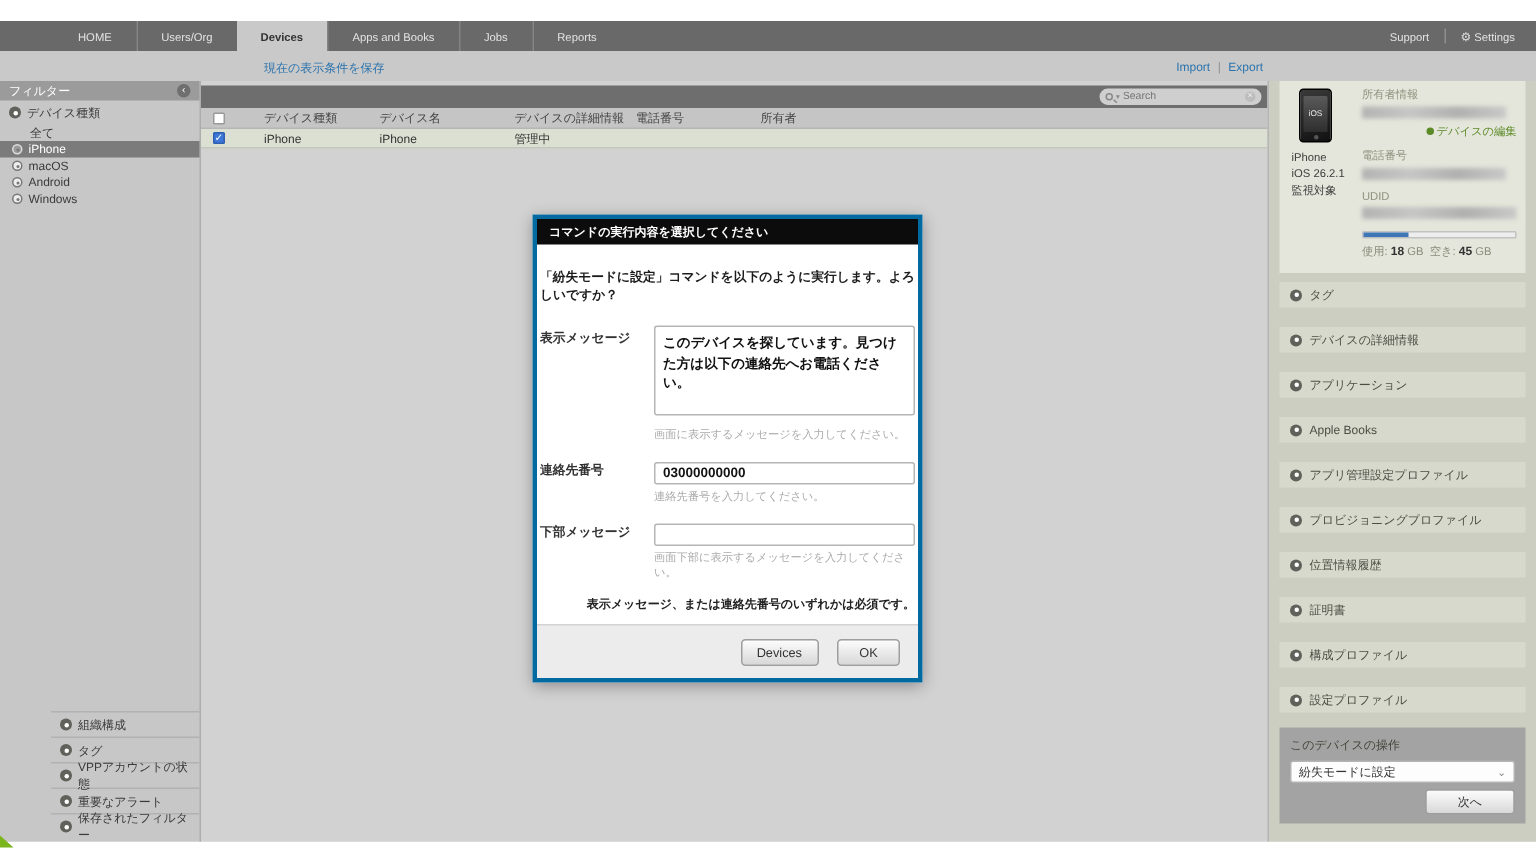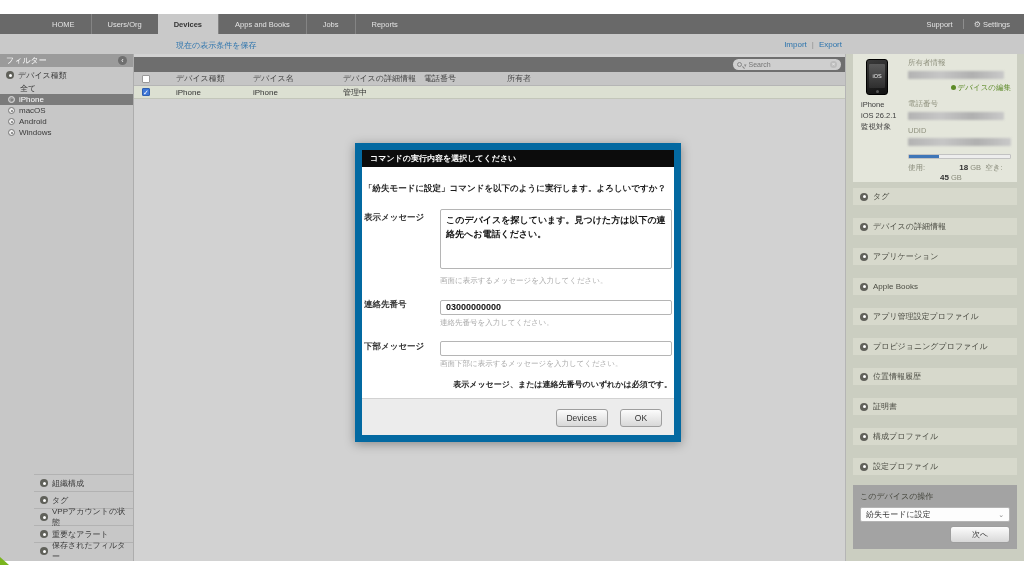--- a/index.html
+++ b/index.html
@@ -64,31 +64,31 @@
   .phone-home { position:absolute; left:50%; bottom:1.5px; width:3px; height:3px; margin-left:-1.5px; border-radius:50%; background:#555; }
   .dev-id { position:absolute; left:8px; top:46px; color:#3c3c3c; line-height:1.45; font-size:7.5px; }
   .dev-info { position:absolute; left:55px; top:4px; width:103px; }
   .fld-label { color:#90927f; font-size:7.5px; margin-top:6px; }
   .edit-link { color:#5c8a27; font-size:7.5px; text-align:right; margin-top:4px; cursor:pointer; }
   .edit-dot { display:inline-block; width:5px; height:5px; border-radius:50%; background:#5c8a27; margin-right:2px; }
   .blur-wide { width:96px; height:8px; margin-top:3px; }
   .storage-bar { margin-top:8px; width:103px; height:5px; background:#ededed; border:1px solid #c2c2c2; border-radius:1px; }
   .storage-fill { height:100%; background:#3f76b8; }
   .storage-txt { margin-top:4px; color:#8a8c7c; font-size:7.5px; }
-  .storage-txt b { color:#333; font-size:8px;margin-left:32px; }
+  .storage-txt b { color:#333; font-size:8px; }
   .acc-item { position:absolute; left:7px; width:164px; height:17px; background:#d7d9cc; display:flex; align-items:center; gap:5px; padding:0 7px; color:#4c4d44; cursor:pointer; }
   .ops-panel { position:absolute; left:7px; top:431px; width:164px; height:64px; background:#a3a3a3; padding:6px 7px; }
   .ops-title { color:#44453c; }
   .ops-select { margin-top:5px; height:15px; background:#fdfdfd; border:1px solid #b4b4b4; border-radius:2px; display:flex; align-items:center; padding:0 5px; color:#333; cursor:pointer; }
   .ops-select .caret { margin-left:auto; color:#888; font-size:7px; }
   .btn { display:inline-block; background:linear-gradient(180deg,#fcfcfc,#d8d8d8); border:1px solid #9e9e9e; border-radius:3px; color:#333; text-align:center; cursor:pointer; }
   .next-btn { position:absolute; right:7px; bottom:6px; width:60px; height:17px; line-height:15px; font-size:8px; }
 
   
-  .modal { position:absolute; left:355px; top:129px; width:326px; border:7px solid #0369a1; background:#fff; box-shadow:0 2px 10px rgba(0,0,0,0.35); }
+  .modal { position:absolute; left:355px; top:129px; width:260px; border:3px solid #0369a1; background:#fff; box-shadow:0 2px 10px rgba(0,0,0,0.35); }
   .modal-title { height:17px; background:#0c0c0c; color:#fff; font-size:8px; font-weight:bold; line-height:17px; padding:0 8px; }
   .modal-body { padding:10px 2px 8px; }
   .modal-intro { font-size:8.5px; font-weight:bold; color:#1c1c1c; margin:6px 0 14px; }
   .frow { display:flex; margin-bottom:2px; }
   .frow .flabel { width:76px; font-size:8.5px; font-weight:bold; color:#333; padding-top:3px; flex:none; }
   .ffield { flex:1; }
   .ta { width:100%; height:60px; border:1px solid #b5b5b5; border-radius:2px; font-size:9px; font-weight:bold; color:#111; padding:4px 5px; resize:none; font-family:inherit; line-height:1.5; background:#fff; }
   .ti { width:100%; height:15px; border:1px solid #b5b5b5; border-radius:2px; font-size:9px; font-weight:bold; color:#111; padding:0 5px; font-family:inherit; background:#fff; }
   .helper { font-size:7.5px; color:#ababab; margin:3px 0 8px; }
   .required-note { font-size:8px; font-weight:bold; color:#222; text-align:right; margin-top:2px; }

